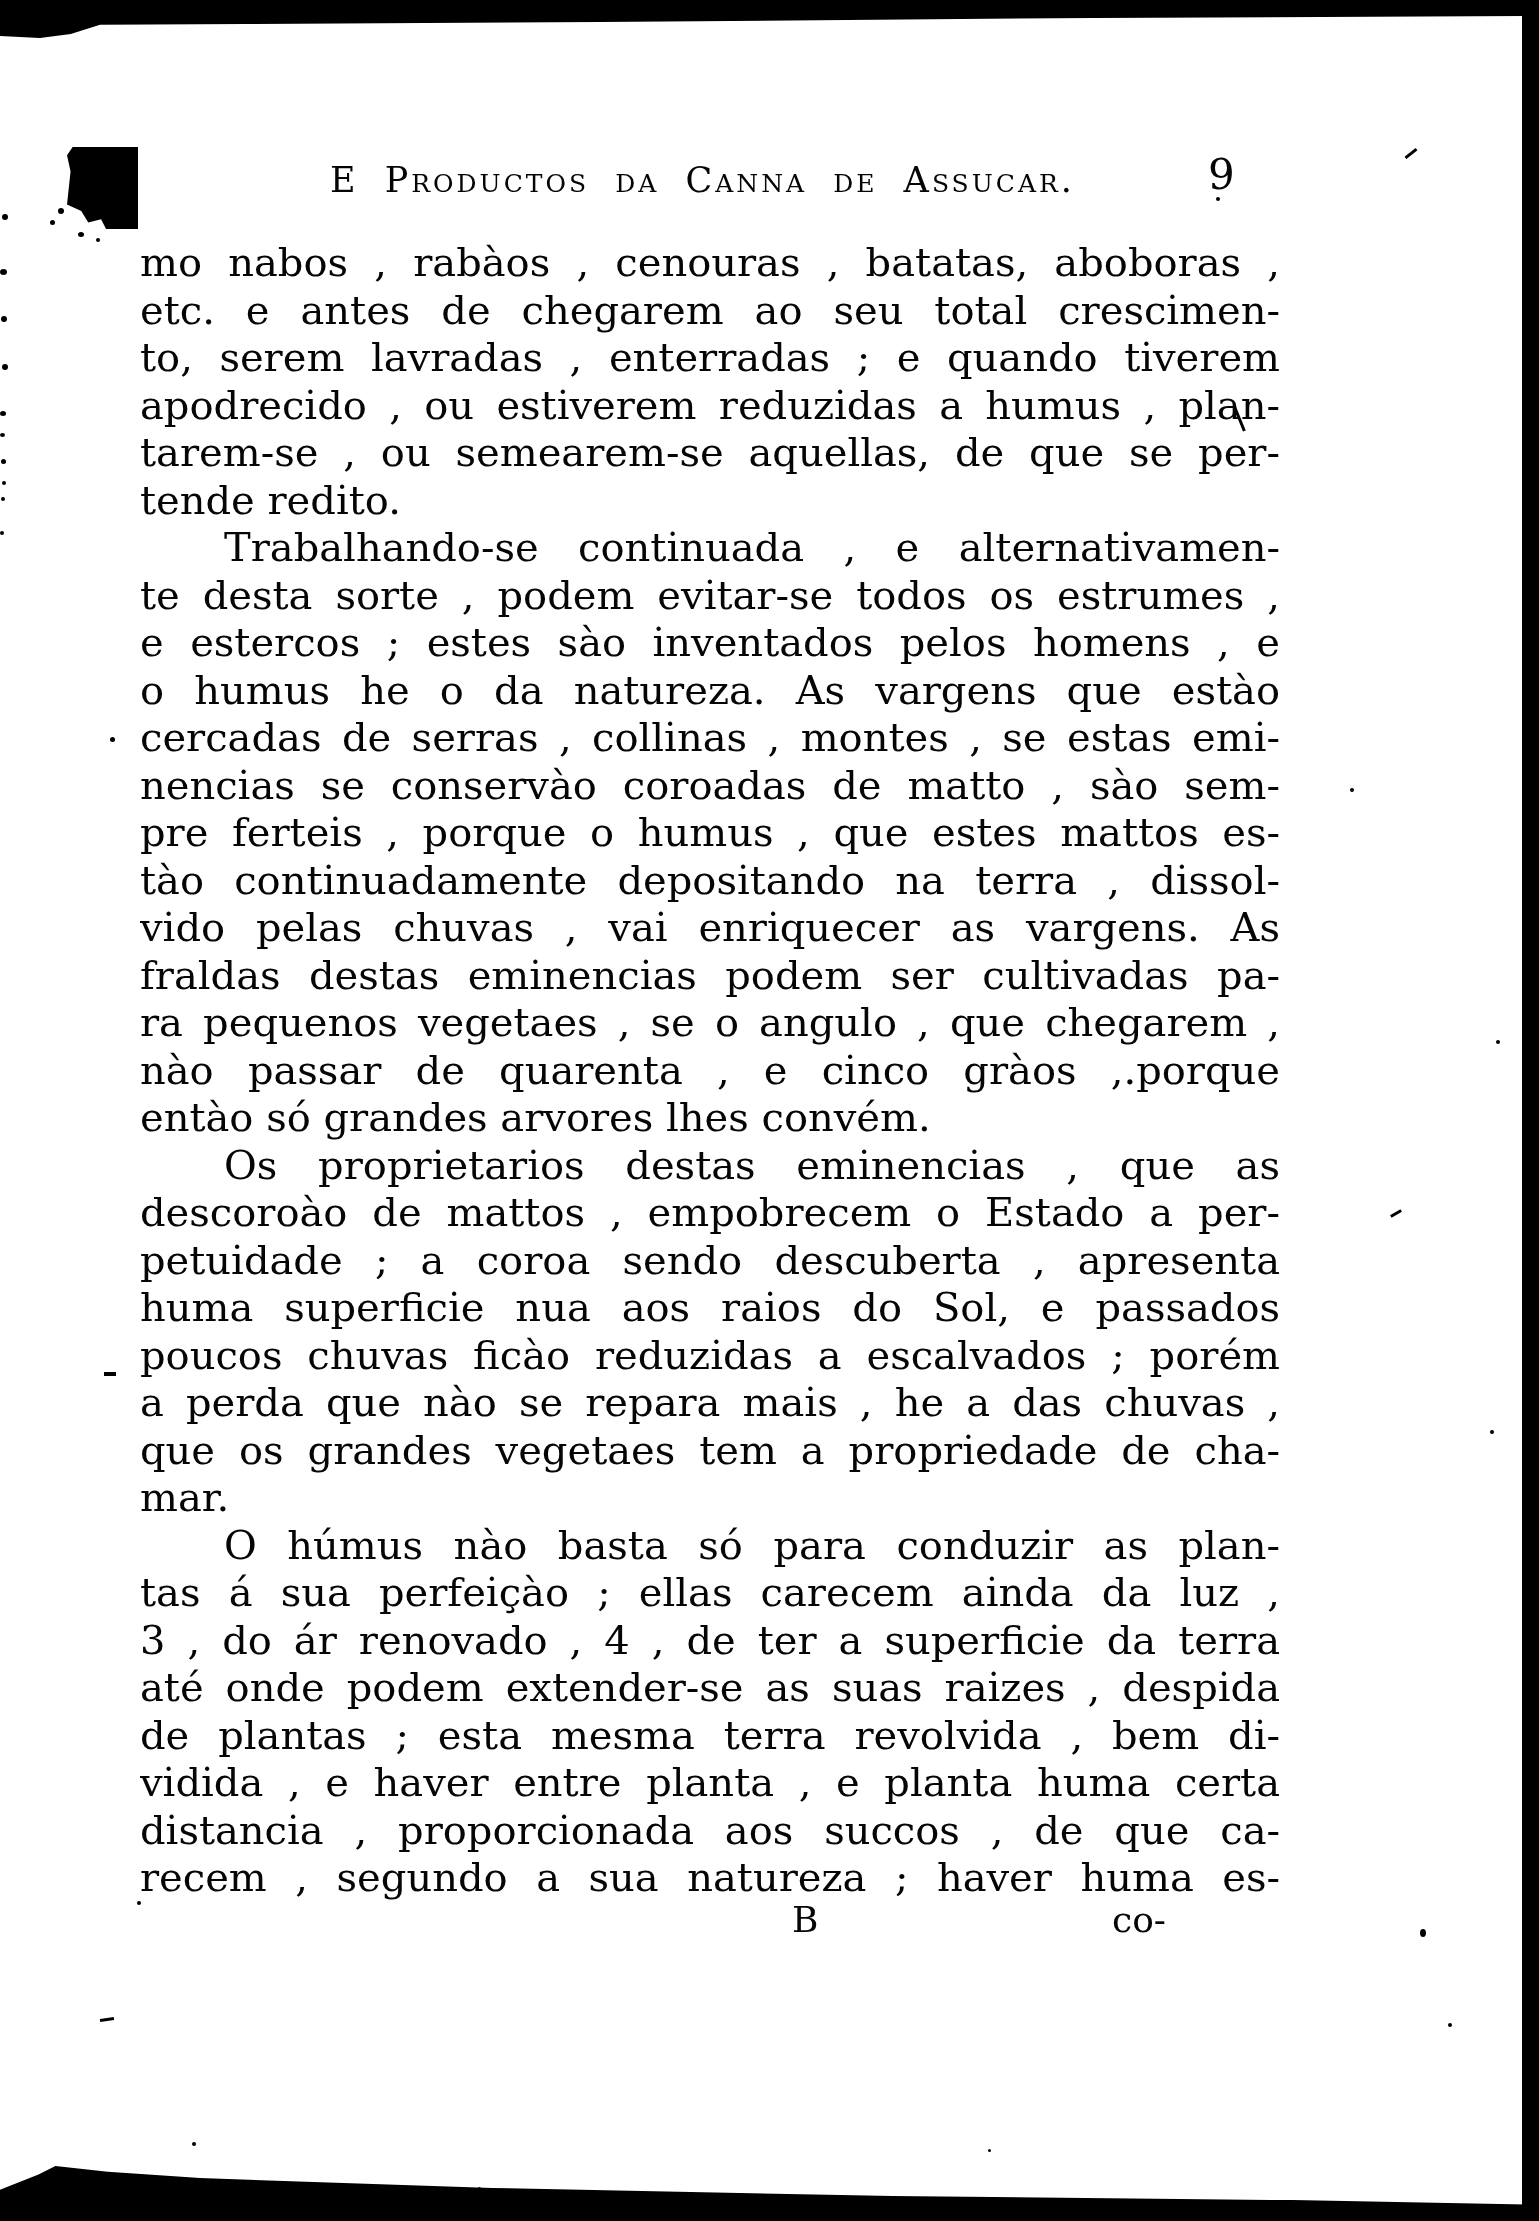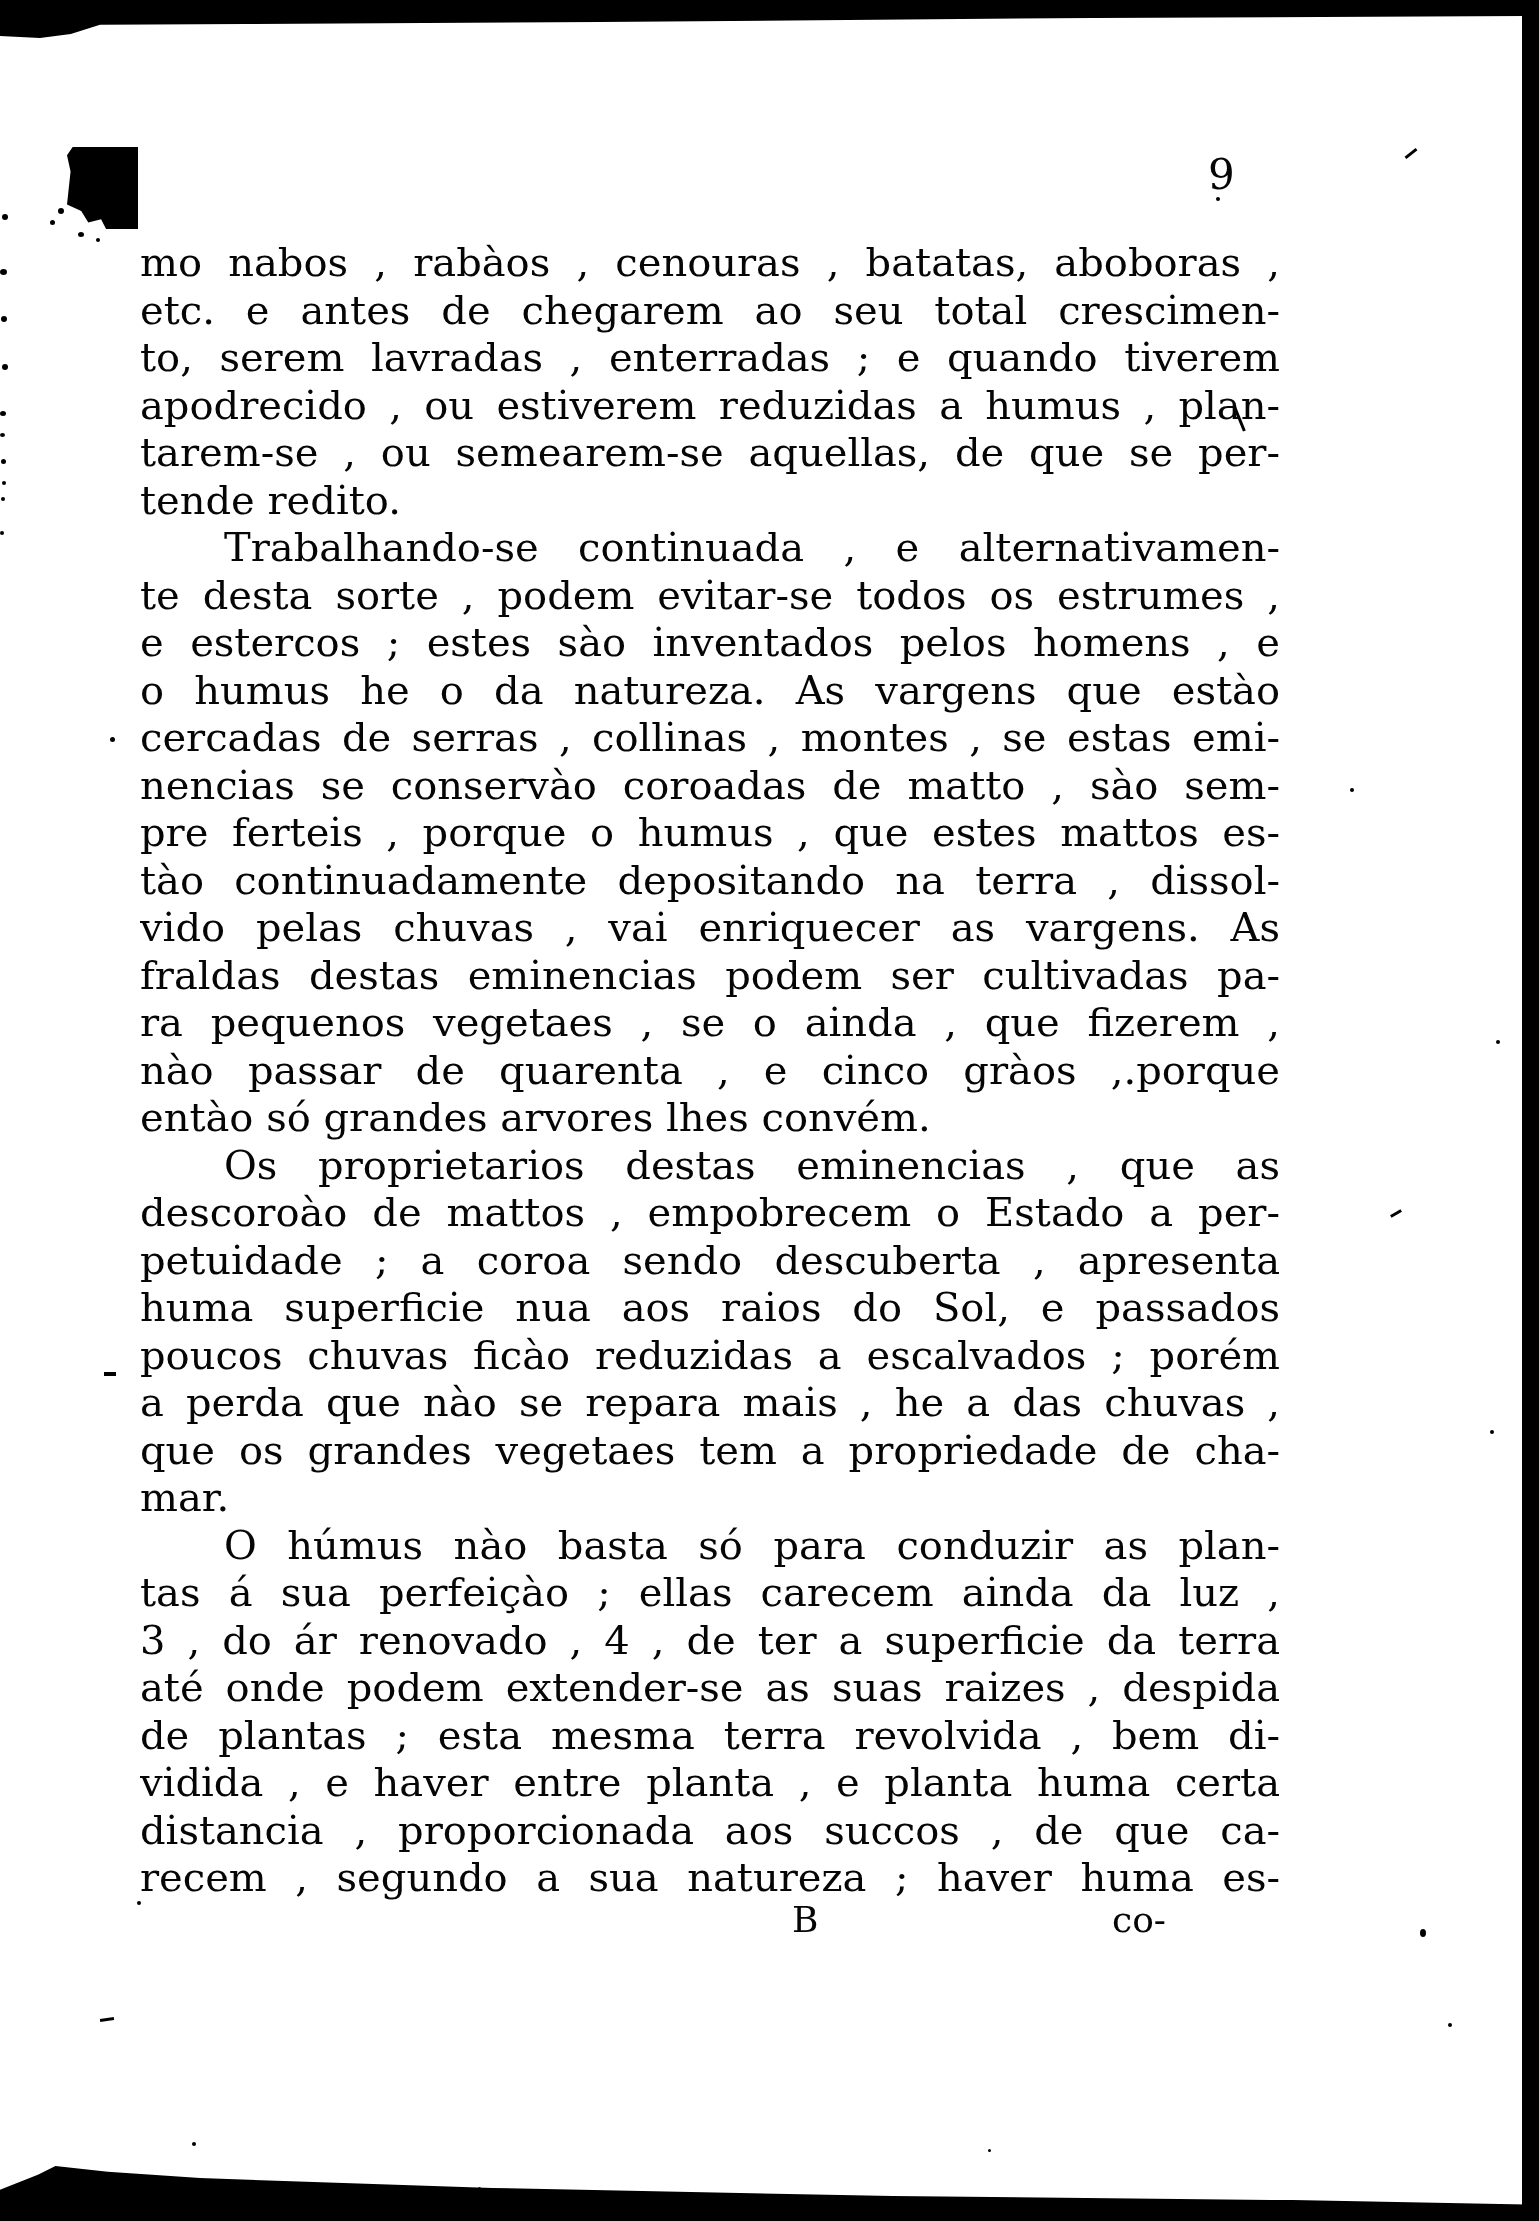--- a/index.html
+++ b/index.html
@@ -77,40 +77,41 @@
   <div class="speck" style="left:1490px;top:1430px;width:4px;height:4px;"></div>
   <div class="speck" style="left:137px;top:1901px;width:4px;height:4px;"></div>
   <div class="speck" style="left:1420px;top:1929px;width:6px;height:8px;"></div>
   <div class="mark" style="left:100px;top:2018px;width:14px;height:3px;transform:rotate(-8deg);"></div>
   <div class="speck" style="left:1448px;top:2023px;width:4px;height:4px;"></div>
   <div class="speck" style="left:192px;top:2142px;width:4px;height:4px;"></div>
   <div class="speck" style="left:478px;top:2187px;width:3px;height:3px;"></div>
   <div class="speck" style="left:500px;top:2197px;width:3px;height:3px;"></div>
   <div class="speck" style="left:988px;top:2149px;width:3px;height:3px;"></div>
 
+  <div class="header-title">E Productos da Canna de Assucar.</div>
   <div class="page-number">9</div>
 
   <div class="body-text" id="body-lines">
       <div class="line">mo nabos , rabàos , cenouras , batatas, aboboras ,</div>
       <div class="line">etc. e antes de chegarem ao seu total crescimen-</div>
       <div class="line">to, serem lavradas , enterradas ; e quando tiverem</div>
       <div class="line">apodrecido , ou estiverem reduzidas a humus , plan-</div>
       <div class="line">tarem-se , ou semearem-se aquellas, de que se per-</div>
       <div class="line short">tende redito.</div>
       <div class="line indent">Trabalhando-se continuada , e alternativamen-</div>
       <div class="line">te desta sorte , podem evitar-se todos os estrumes ,</div>
       <div class="line">e estercos ; estes sào inventados pelos homens , e</div>
       <div class="line">o humus he o da natureza. As vargens que estào</div>
       <div class="line">cercadas de serras , collinas , montes , se estas emi-</div>
       <div class="line">nencias se conservào coroadas de matto , sào sem-</div>
       <div class="line">pre ferteis , porque o humus , que estes mattos es-</div>
       <div class="line">tào continuadamente depositando na terra , dissol-</div>
       <div class="line">vido pelas chuvas , vai enriquecer as vargens. As</div>
       <div class="line">fraldas destas eminencias podem ser cultivadas pa-</div>
-      <div class="line">ra pequenos vegetaes , se o ainda , que fizerem ,</div>
+      <div class="line">ra pequenos vegetaes , se o angulo , que chegarem ,</div>
       <div class="line">nào passar de quarenta , e cinco gràos ,.porque</div>
       <div class="line short">entào só grandes arvores lhes convém.</div>
       <div class="line indent">Os proprietarios destas eminencias , que as</div>
       <div class="line">descoroào de mattos , empobrecem o Estado a per-</div>
       <div class="line">petuidade ; a coroa sendo descuberta , apresenta</div>
       <div class="line">huma superficie nua aos raios do Sol, e passados</div>
       <div class="line">poucos chuvas ficào reduzidas a escalvados ; porém</div>
       <div class="line">a perda que nào se repara mais , he a das chuvas ,</div>
       <div class="line">que os grandes vegetaes tem a propriedade de cha-</div>
       <div class="line short">mar.</div>

